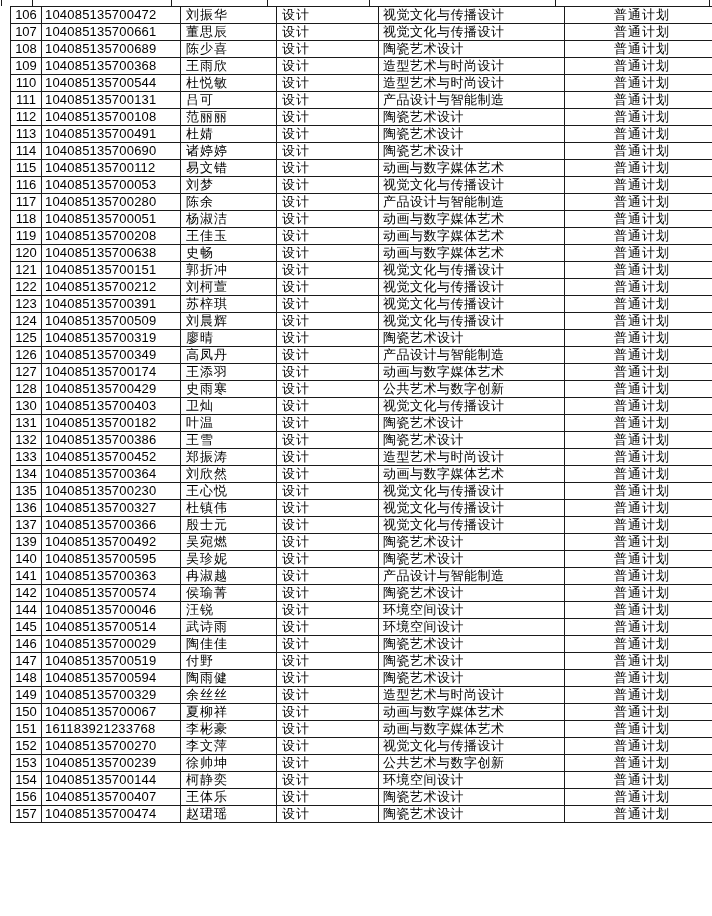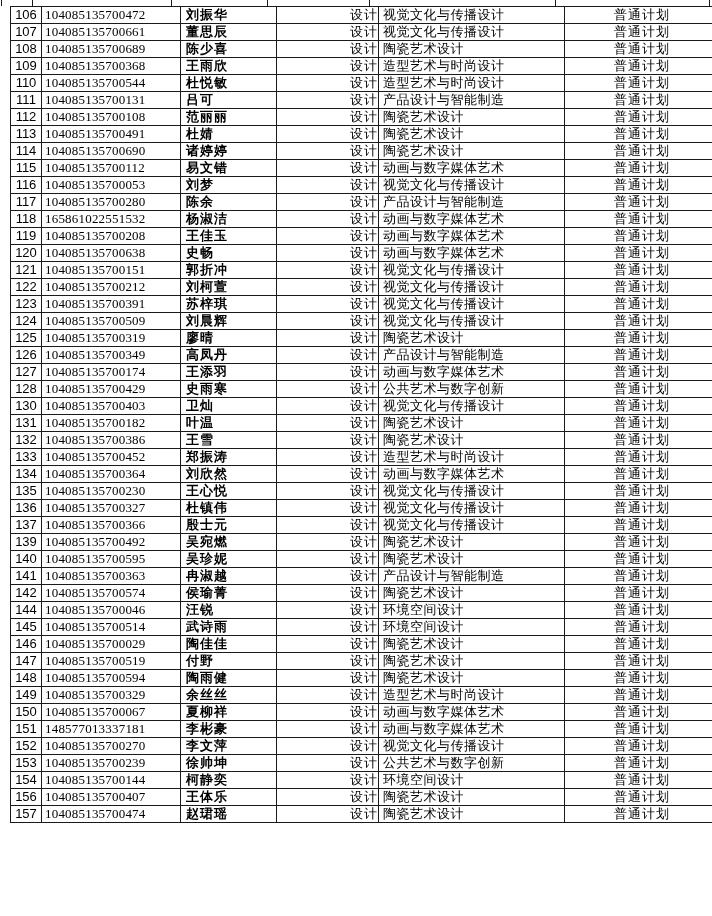--- a/index.html
+++ b/index.html
@@ -30,23 +30,23 @@
   table.roster td {
     border: 1px solid #1a1a1a;
     font-size: 13px;
     line-height: 16px;
     white-space: nowrap;
     overflow: hidden;
     vertical-align: middle;
     color: #000000;
   }
   td.c-no    { text-align: center; }
-  td.c-id    { padding-left: 3px; letter-spacing: 0.2px; font-family: Liberation Serif, serif; }
-  td.c-name  { padding-left: 5px; letter-spacing: 1px; font-weight: bold; }
-  td.c-cat   { padding-left: 5px; letter-spacing: 1px; text-align: right; }
+  td.c-id    { padding-left: 3px; letter-spacing: 0.2px; }
+  td.c-name  { padding-left: 5px; letter-spacing: 1px; }
+  td.c-cat   { padding-left: 5px; letter-spacing: 1px; }
   td.c-major { padding-left: 4px; letter-spacing: 0.5px; }
   td.c-plan  { text-align: center; letter-spacing: 1px; }
 </style>
 </head>
 <body>
 
 <div class="sheet">
 
   <div class="stub" style="left:1px"></div>
   <div class="stub" style="left:32px"></div>
@@ -157,21 +157,21 @@
         <tr>
           <td class="c-no">117</td>
           <td class="c-id">104085135700280</td>
           <td class="c-name">陈余</td>
           <td class="c-cat">设计</td>
           <td class="c-major">产品设计与智能制造</td>
           <td class="c-plan">普通计划</td>
         </tr>
         <tr>
           <td class="c-no">118</td>
-          <td class="c-id">165861022551532</td>
+          <td class="c-id">104085135700051</td>
           <td class="c-name">杨淑洁</td>
           <td class="c-cat">设计</td>
           <td class="c-major">动画与数字媒体艺术</td>
           <td class="c-plan">普通计划</td>
         </tr>
         <tr>
           <td class="c-no">119</td>
           <td class="c-id">104085135700208</td>
           <td class="c-name">王佳玉</td>
           <td class="c-cat">设计</td>
@@ -397,21 +397,21 @@
         <tr>
           <td class="c-no">150</td>
           <td class="c-id">104085135700067</td>
           <td class="c-name">夏柳祥</td>
           <td class="c-cat">设计</td>
           <td class="c-major">动画与数字媒体艺术</td>
           <td class="c-plan">普通计划</td>
         </tr>
         <tr>
           <td class="c-no">151</td>
-          <td class="c-id">148577013337181</td>
+          <td class="c-id">161183921233768</td>
           <td class="c-name">李彬豪</td>
           <td class="c-cat">设计</td>
           <td class="c-major">动画与数字媒体艺术</td>
           <td class="c-plan">普通计划</td>
         </tr>
         <tr>
           <td class="c-no">152</td>
           <td class="c-id">104085135700270</td>
           <td class="c-name">李文萍</td>
           <td class="c-cat">设计</td>

